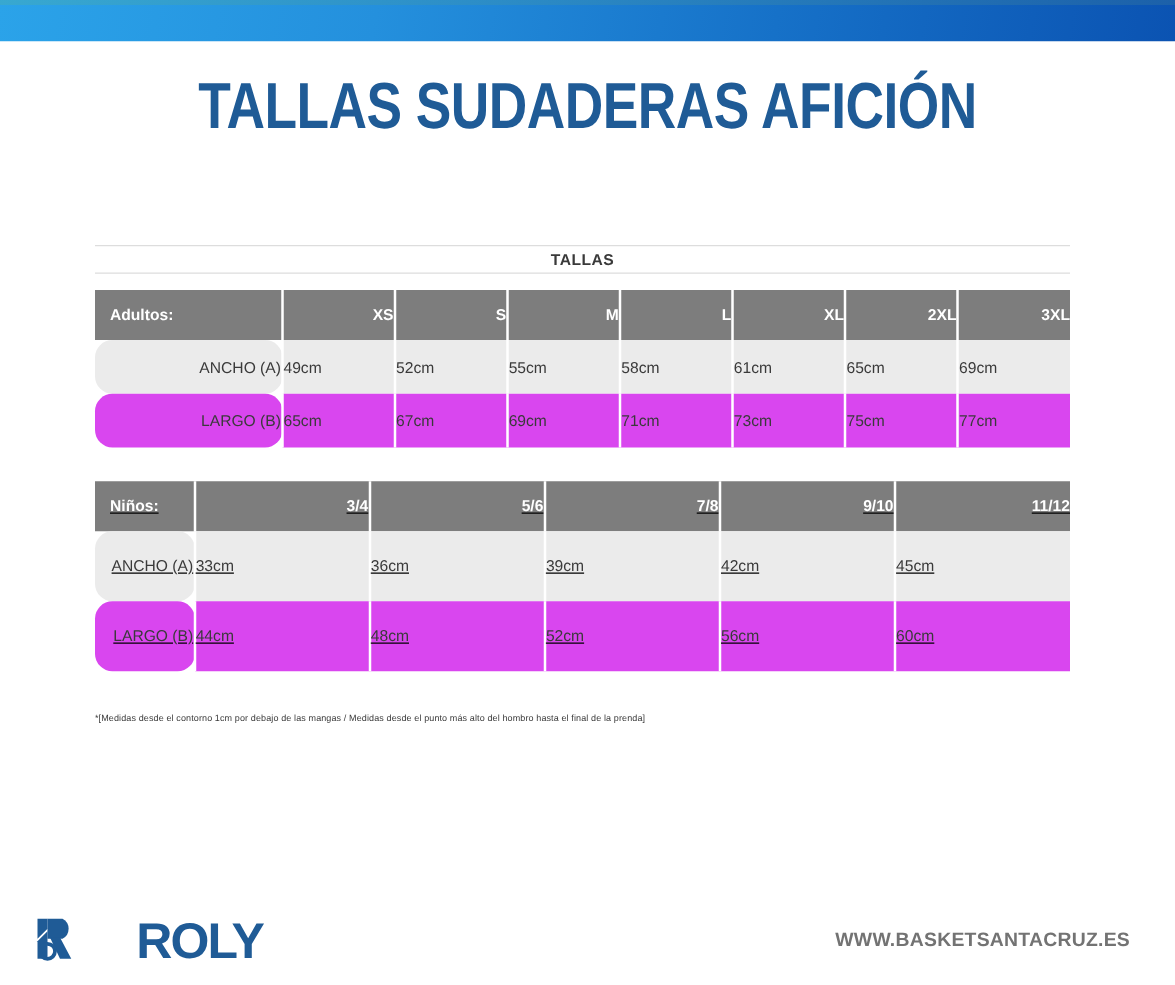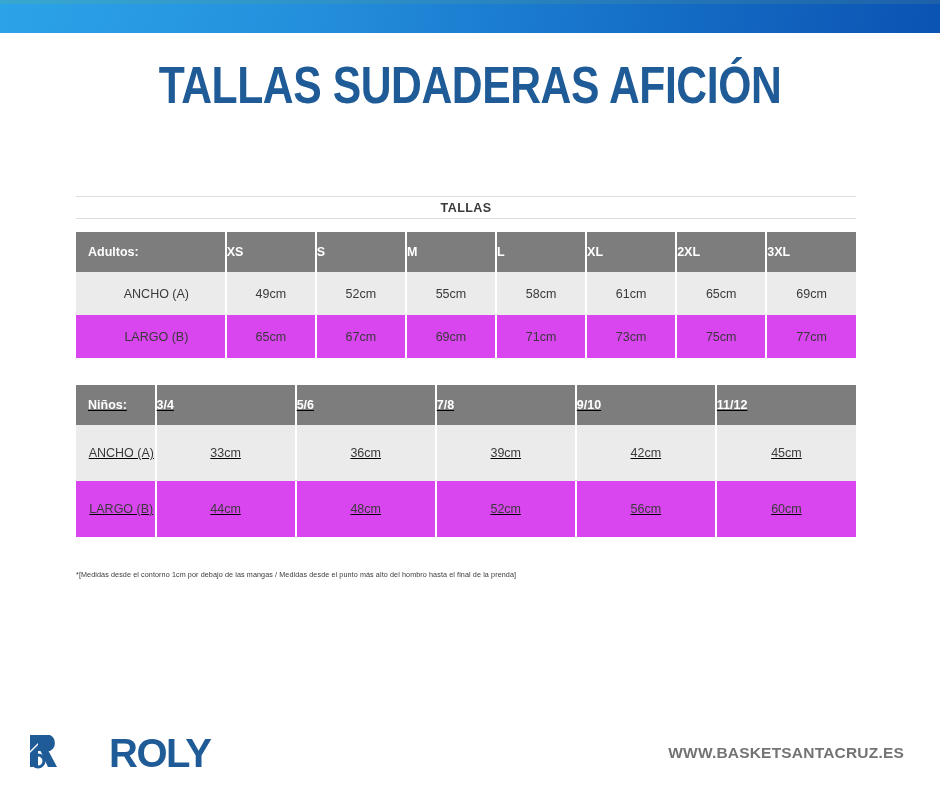--- a/index.html
+++ b/index.html
@@ -84,42 +84,43 @@
 
   .tbl-adults { margin-top: 13px; padding-left: 23px; }
   .tbl-kids   { margin-top: 27px; text-decoration: underline; }
 
   thead th {
     background: #7d7d7d;
     color: #ffffff;
     font-size: 12.5px;
     font-weight: 700;
     height: 40px;
-    text-align: left;
+    text-align: right;
     border-right: 2px solid #ffffff;
     vertical-align: middle;
   }
   thead th:last-child { border-right: none; }
   thead th.rowlabel {
     text-align: left;
     padding-left: 12px;
   }
 
   tbody td {
     font-size: 12.5px;
     color: #3a3a3a;
-    text-align: center;
+    text-align: left;
     height: 43px;
     vertical-align: middle;
     border-right: 2px solid #ffffff;
   }
   tbody td:last-child { border-right: none; }
   tbody td.rowlabel {
-    text-align: center;
+    text-align: right;
     padding-left: 12px;
+    border-radius: 14px;
   }
   tbody tr.stripe td { background: #ebebeb; }
   tbody tr.plain  td { background: #d946ef; }
 
   .tbl-kids tbody td { height: 56px; }
   .tbl-kids tbody td.rowlabel { line-height: 16px; }
 
   
   .footnote {
     position: absolute;

